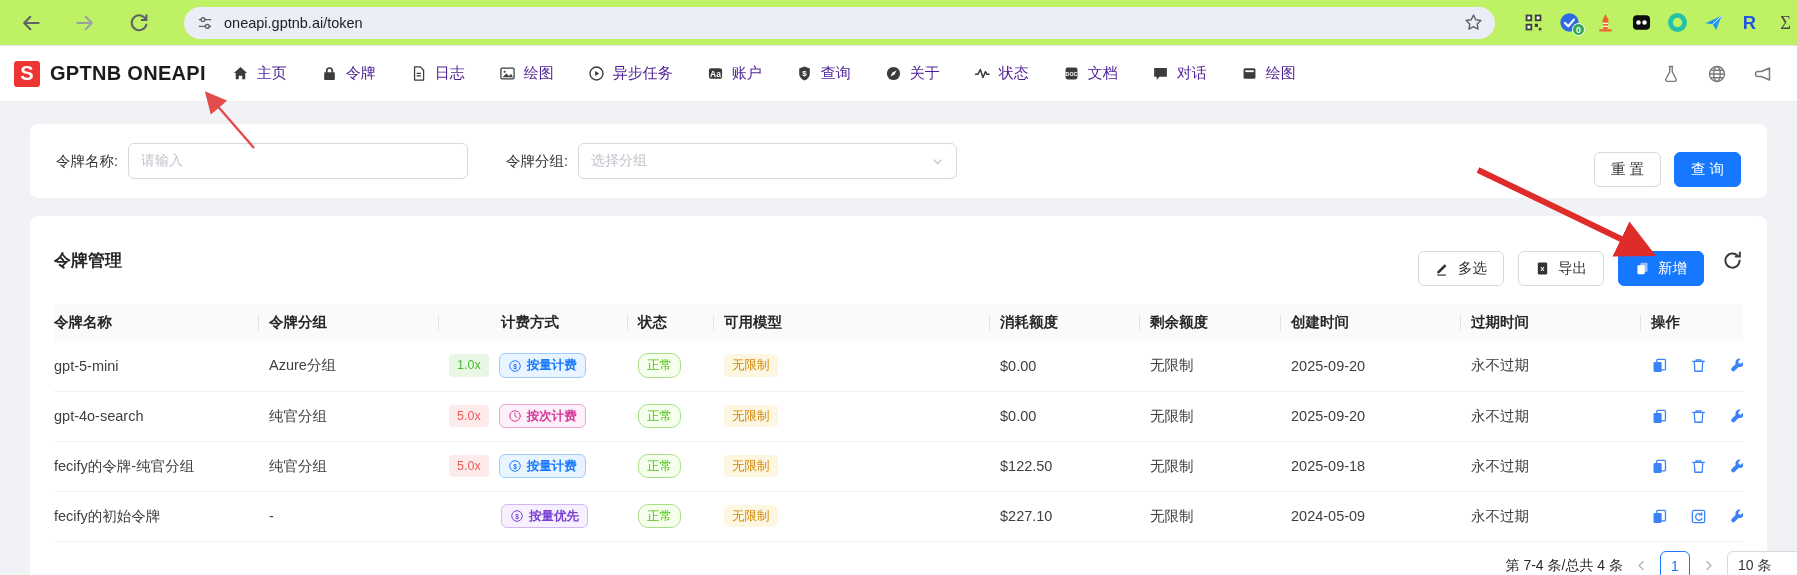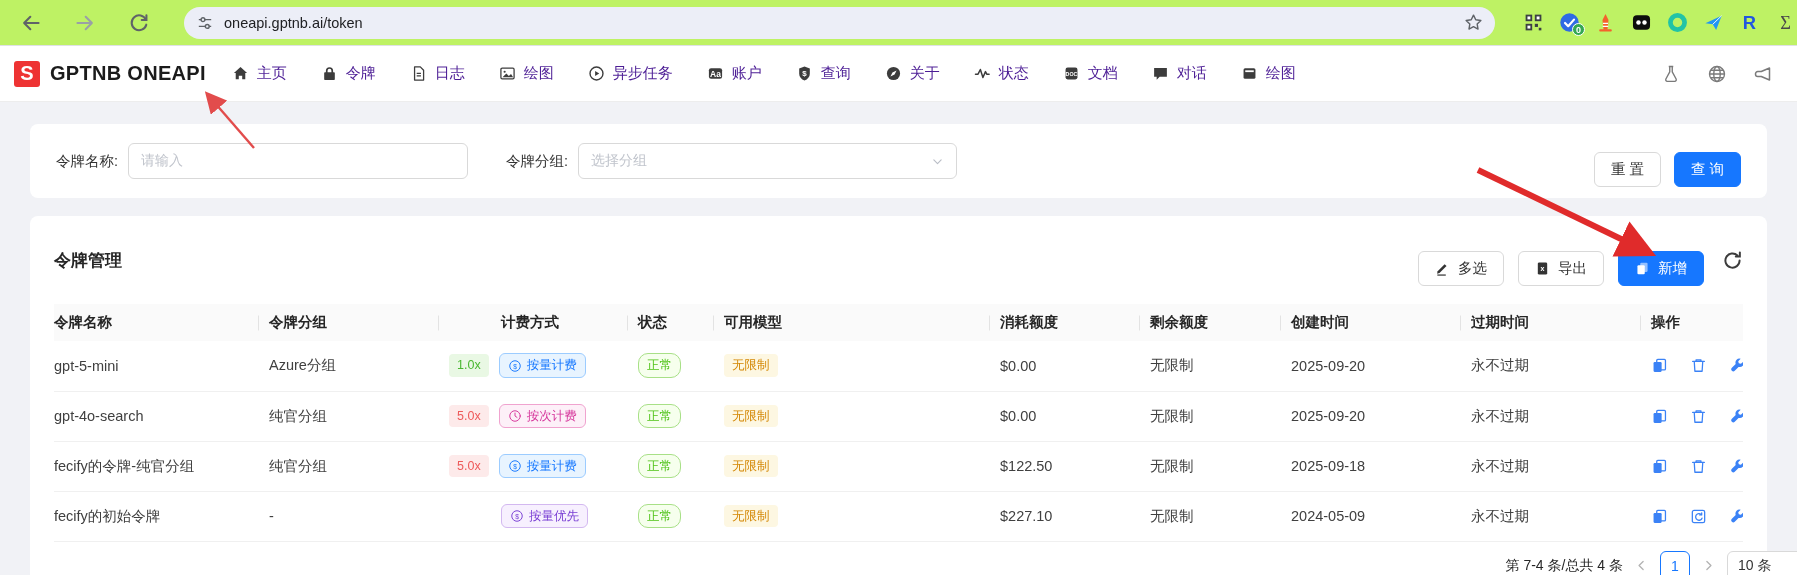--- a/index.html
+++ b/index.html
@@ -106,21 +106,21 @@
     padding: 0 12px 0 0; white-space: nowrap; overflow: hidden;
   }
   .badge {
     display: inline-flex; align-items: center; gap: 5px; font-size: 12.5px;
     border-radius: 4px; padding: 3px 8px; line-height: 1.35;
   }
   .billing-wrap { display: flex; align-items: center; gap: 10px; }
   .mult-slot { width: 42px; display: flex; }
   .mult.green { background: #e9f8e4; color: #49b830; }
   .mult.red   { background: #fdeaea; color: #ee5a5a; }
-  .billing { border: 1px solid transparent; border-radius: 6px; }
+  .billing { border: 1px solid transparent; border-radius: 6px; font-weight: bold; }
   .billing .bicon { width: 14px; height: 14px; }
   .billing.blue   { background: #e8f4ff; border-color: #9cccff; color: #1677ff; }
   .billing.pink   { background: #fdf0f8; border-color: #f0a3cf; color: #d6369b; }
   .billing.purple { background: #f7f0fe; border-color: #d3b8f0; color: #7a3fd4; }
   .status-badge { background: #f6ffed; border: 1px solid #a8e087; color: #52c41a; border-radius: 10px; }
   .models-badge { background: #fdf7e2; color: #d48806; }
   .actions { display: flex; align-items: center; gap: 22px; }
   .act-ic { width: 17px; height: 17px; color: #3b82f6; cursor: pointer; flex: 0 0 auto; }
 
   

